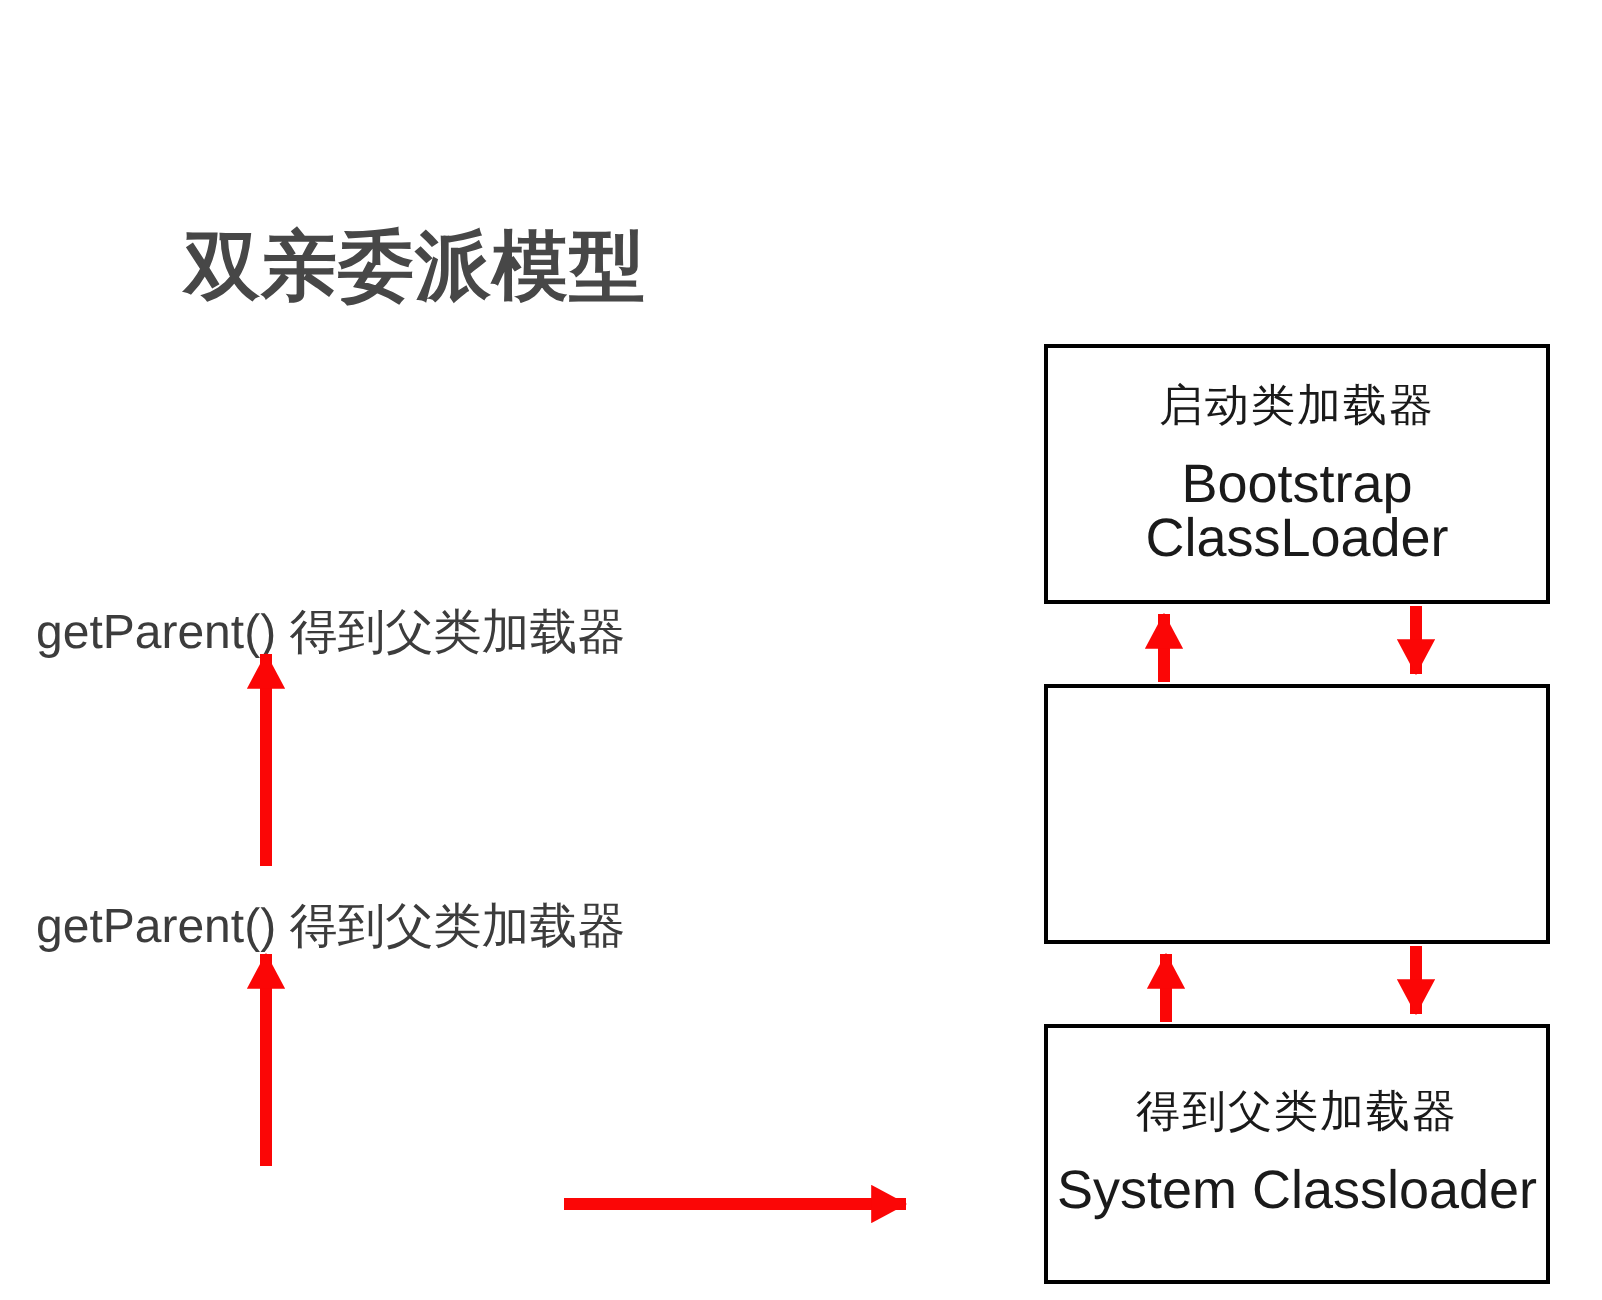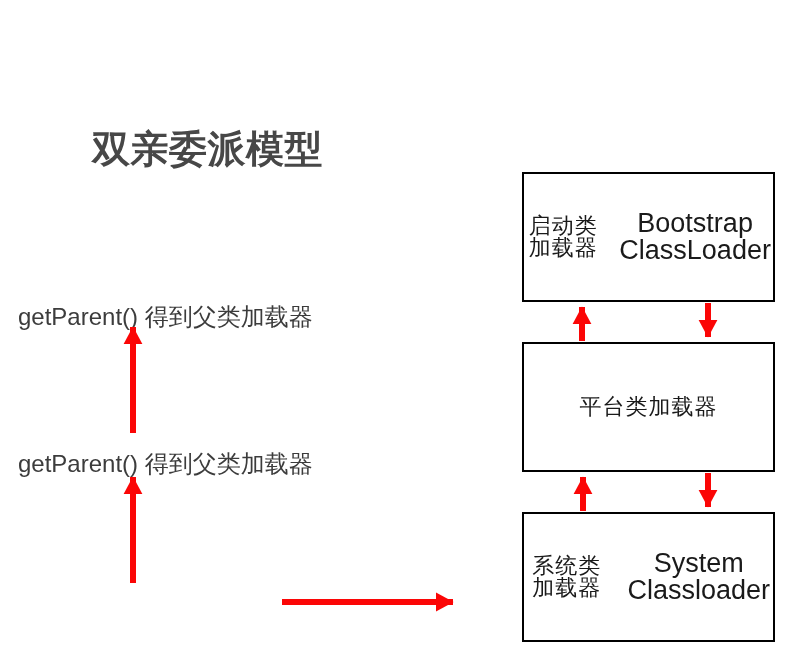--- a/index.html
+++ b/index.html
@@ -18,21 +18,21 @@
     position: relative;
     width: 801px;
     height: 650px;
     background: var(--background);
     overflow: hidden;
   }
 
   .title {
     position: absolute;
     left: 92px;
-    top: 128px;
+    top: 113px;
     font-size: 38px;
     font-weight: 700;
     letter-spacing: 0.5px;
     color: var(--title-text);
     line-height: 1.15;
     white-space: nowrap;
   }
 
   .flow-label {
     position: absolute;
@@ -47,21 +47,21 @@
   .label-3 { left: 7px;  top: 588px; }
 
   .loader-box {
     position: absolute;
     left: 522px;
     width: 253px;
     height: 130px;
     border: 2px solid var(--box-border);
     background: var(--background);
     display: flex;
-    flex-direction: row;
+    flex-direction: column;
     align-items: center;
     justify-content: center;
     gap: 15px;
     text-align: center;
   }
   .box-1 { top: 172px; }
   .box-2 { top: 342px; }
   .box-3 { top: 512px; }
 
   .loader-box .zh {
@@ -96,25 +96,24 @@
 
   <div class="flow-label label-1">getParent() 得到父类加载器</div>
   <div class="flow-label label-2">getParent() 得到父类加载器</div>
 
   <div class="loader-box box-1">
     <div class="zh">启动类加载器</div>
     <div class="en">Bootstrap ClassLoader</div>
   </div>
 
   <div class="loader-box box-2">
-    <div class="zh">平台类加载器</div>
   </div>
 
   <div class="loader-box box-3">
-    <div class="zh">系统类加载器</div>
+    <div class="zh">得到父类加载器</div>
     <div class="en">System Classloader</div>
   </div>
 
   <svg class="arrows" width="801" height="650" viewBox="0 0 801 650" xmlns="http://www.w3.org/2000/svg">
     <defs>
       <marker id="ah" viewBox="0 0 3 3.2" refX="2.9" refY="1.6" markerWidth="3" markerHeight="3.2" orient="auto" markerUnits="strokeWidth">
         <path class="head" d="M0 0 L3 1.6 L0 3.2 Z" style="fill: var(--arrow-red)"></path>
       </marker>
     </defs>
 

